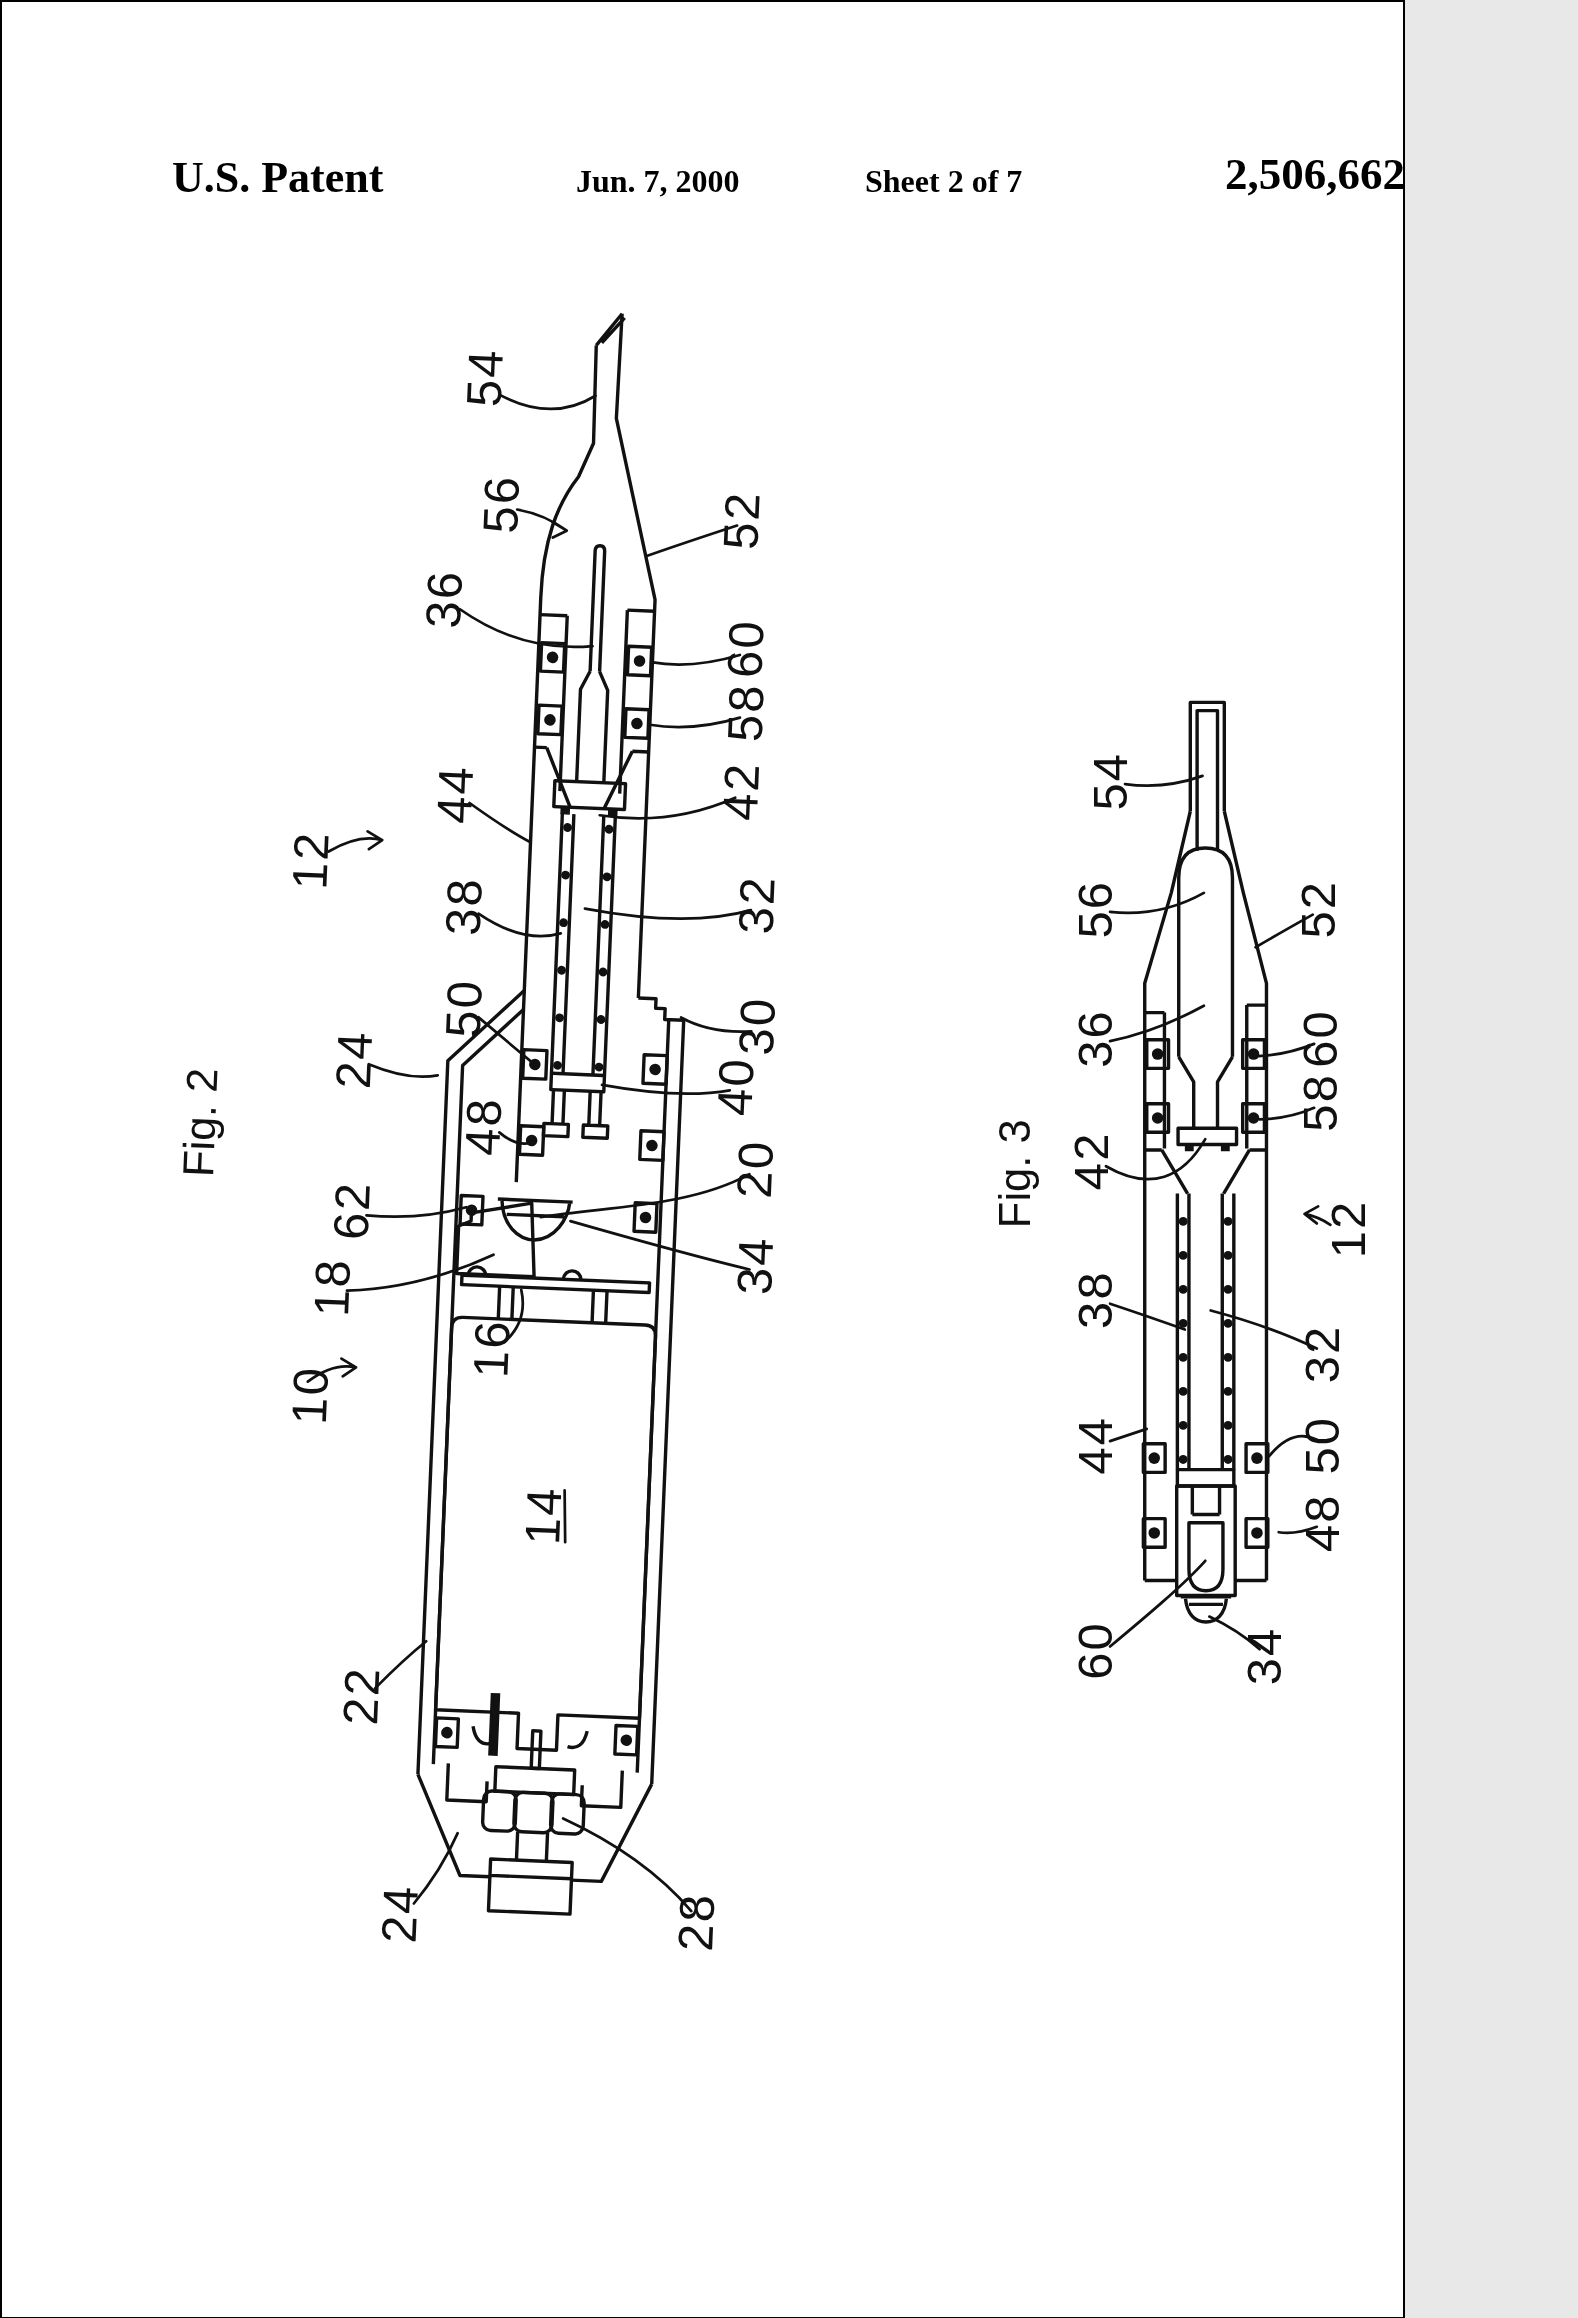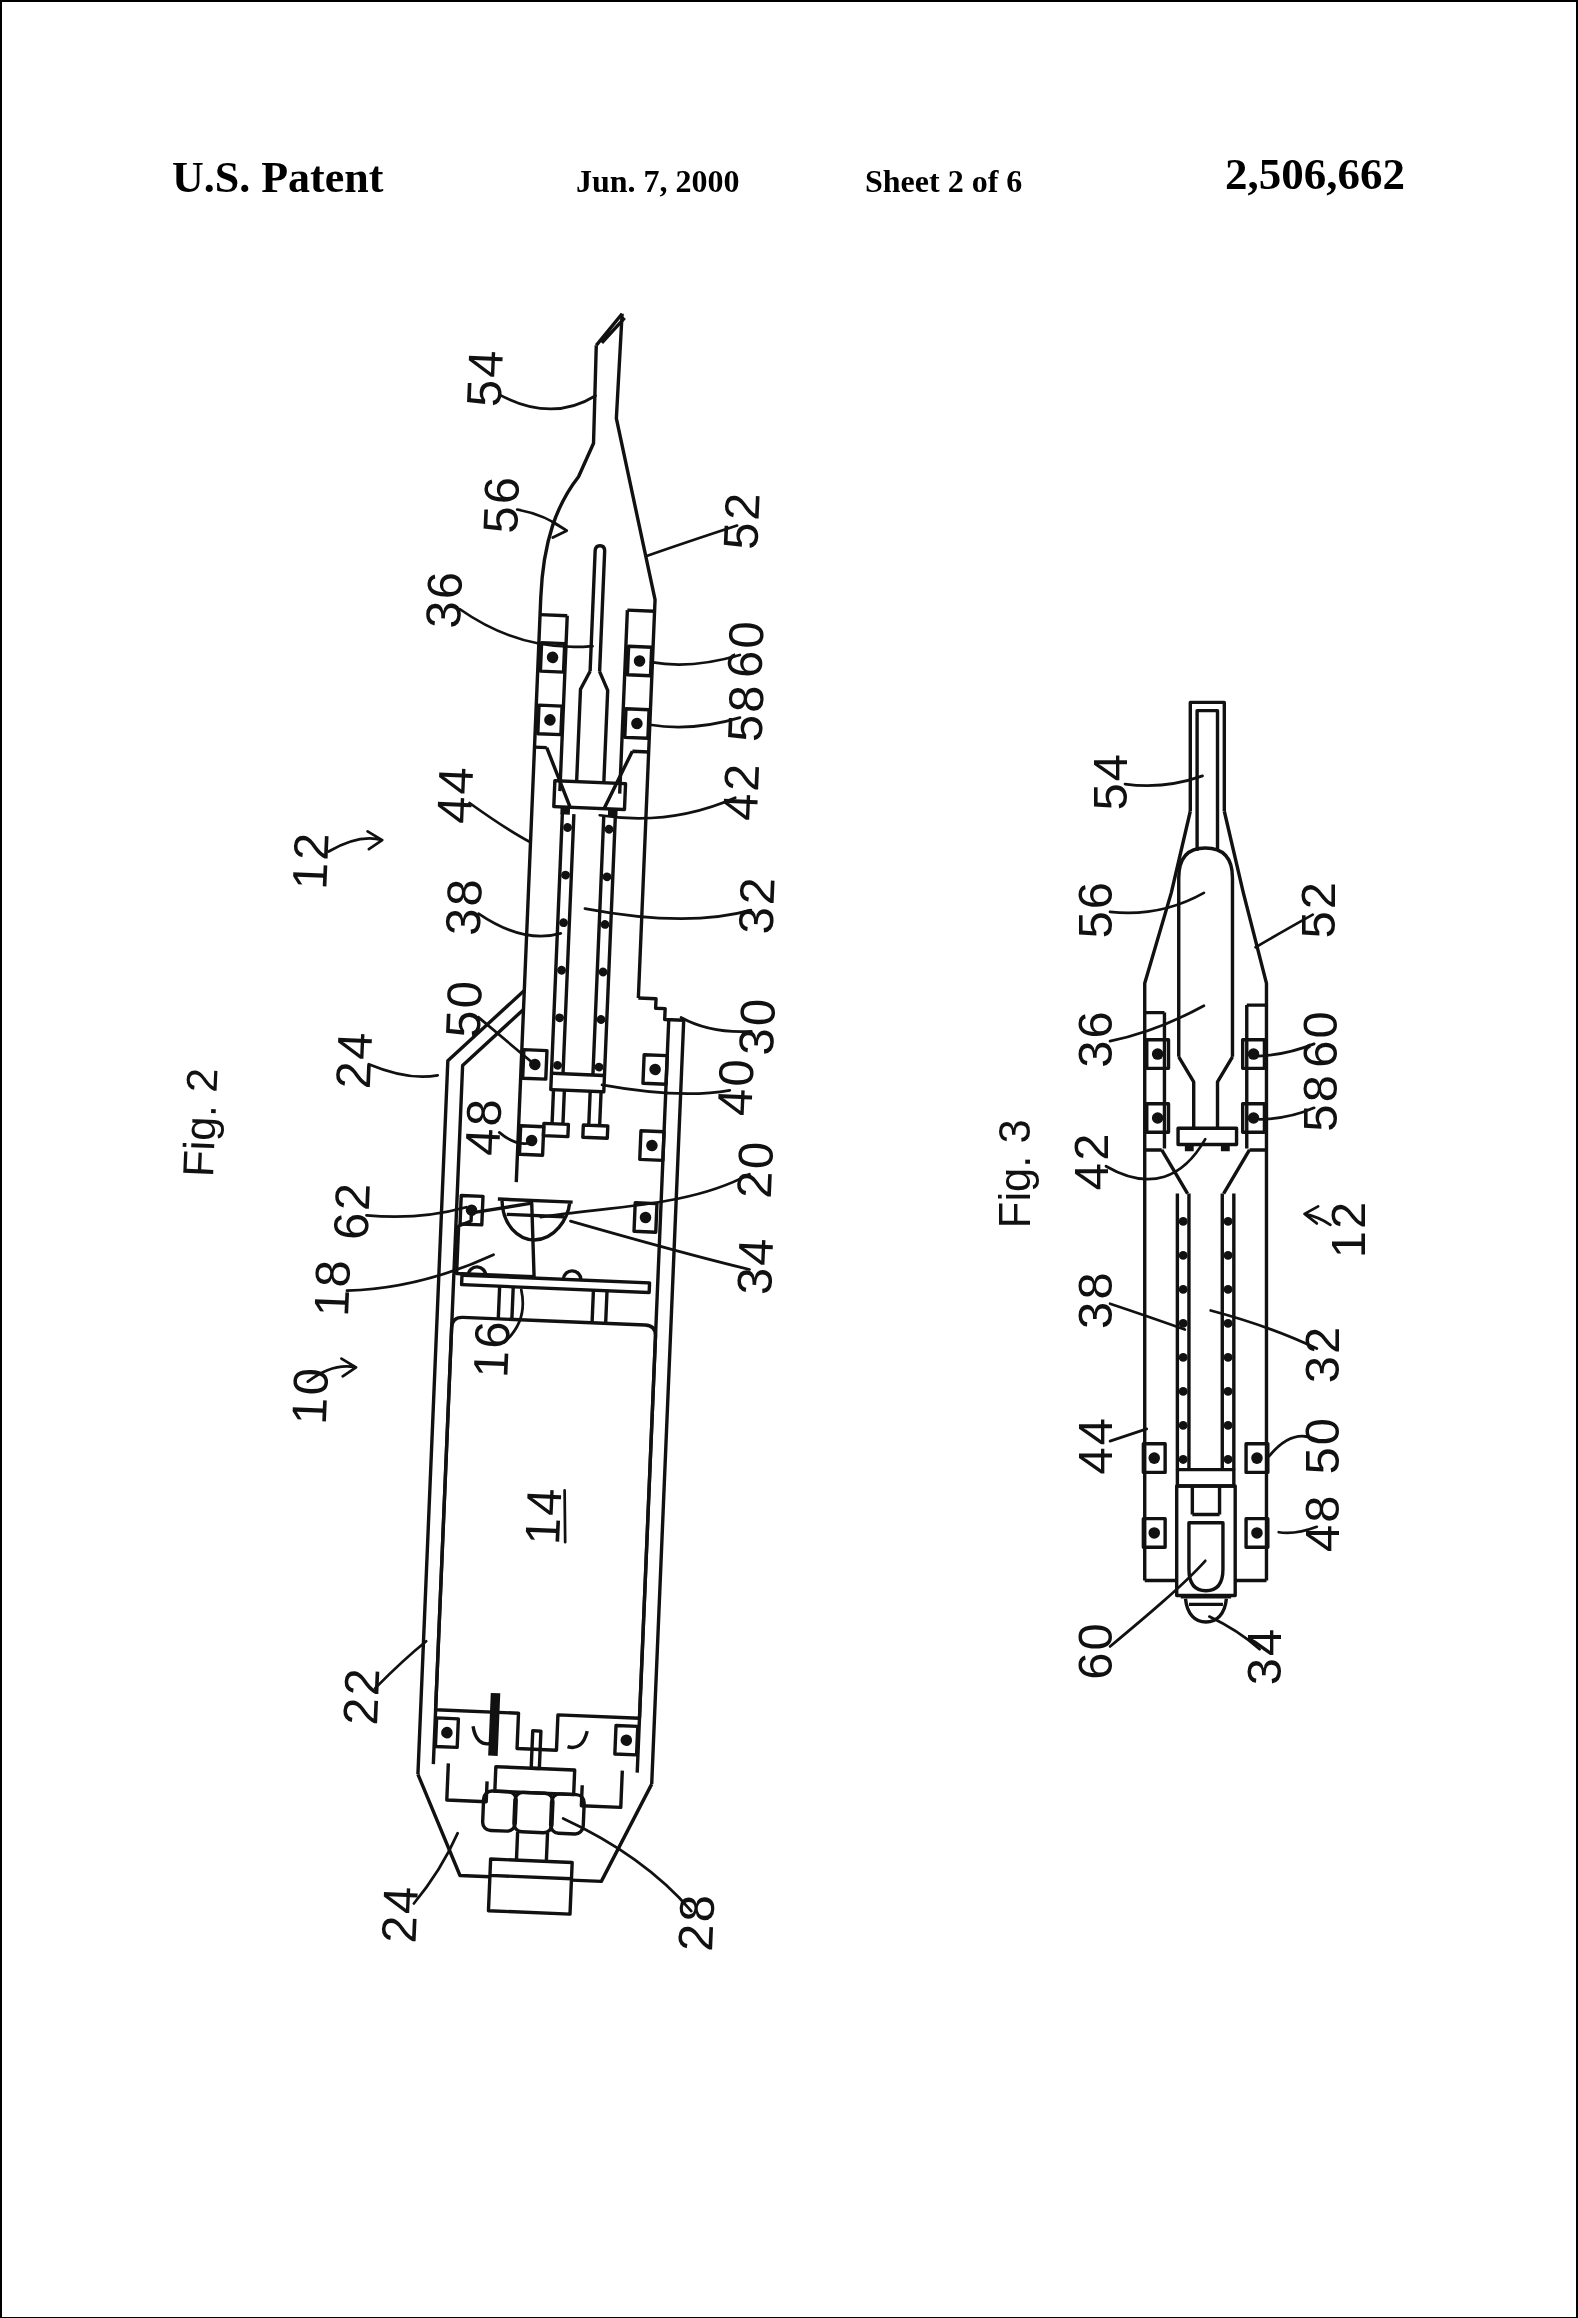--- a/index.html
+++ b/index.html
@@ -1,16 +1,16 @@
 <!DOCTYPE html>
 <html style="font-size:11px"><head>
 <meta charset="utf-8">
 <style>
   html,body{margin:0;padding:0;background:#e8e8e8;}
-  .page{position:relative;width:1578px;height:2319px;background:#ffffff;
+  .page{position:relative;width:1405px;height:2319px;background:#ffffff;
         box-shadow:inset 0 0 0 2px #000;overflow:hidden;
         font-family:"Liberation Serif",serif;}
   .hdr{position:absolute;color:#000;font-weight:bold;white-space:nowrap;}
   #hdr-title{left:172px;top:152px;font-size:44px;}
   #hdr-date{left:576px;top:163px;font-size:32px;}
   #hdr-sheet{left:865px;top:163px;font-size:32px;}
   #hdr-number{left:1225px;top:148px;font-size:45px;}
   svg{position:absolute;left:0;top:0;}
   .part{fill:none;stroke:#111;stroke-width:5;stroke-linejoin:round;}
   .part-fill{fill:#111;stroke:none;}
@@ -20,21 +20,21 @@
   .caption{font-family:"Liberation Sans",sans-serif;font-size:64px;fill:#111;
        text-anchor:middle;dominant-baseline:central;}
 </style>
 </head>
 <body>
 
 <div class="page">
 
   <div class="hdr" id="hdr-title">U.S. Patent</div>
   <div class="hdr" id="hdr-date">Jun. 7, 2000</div>
-  <div class="hdr" id="hdr-sheet">Sheet 2 of 6</div>
+  <div class="hdr" id="hdr-sheet">Sheet 2 of 7</div>
   <div class="hdr" id="hdr-number">2,506,662</div>
 
   <svg width="1578" height="2319" viewBox="0 0 2320 3408">
 
     <g id="fig2" transform="rotate(2.4 828 1620)">
       <g id="fig2-parts">
         <path class="part" d="M 830,506 L 866,458 M 838,502 L 870,464"></path>
         <path class="part" d="M 830,506 L 832,650 L 812,700 C 782,742 764,796 764,880 L 764,1740"></path>
         <path class="part" d="M 866,458 L 864,612 L 932,876 L 932,1462"></path>
         <path class="part" d="M 764,1458 L 656,1566 L 656,2616"></path>

